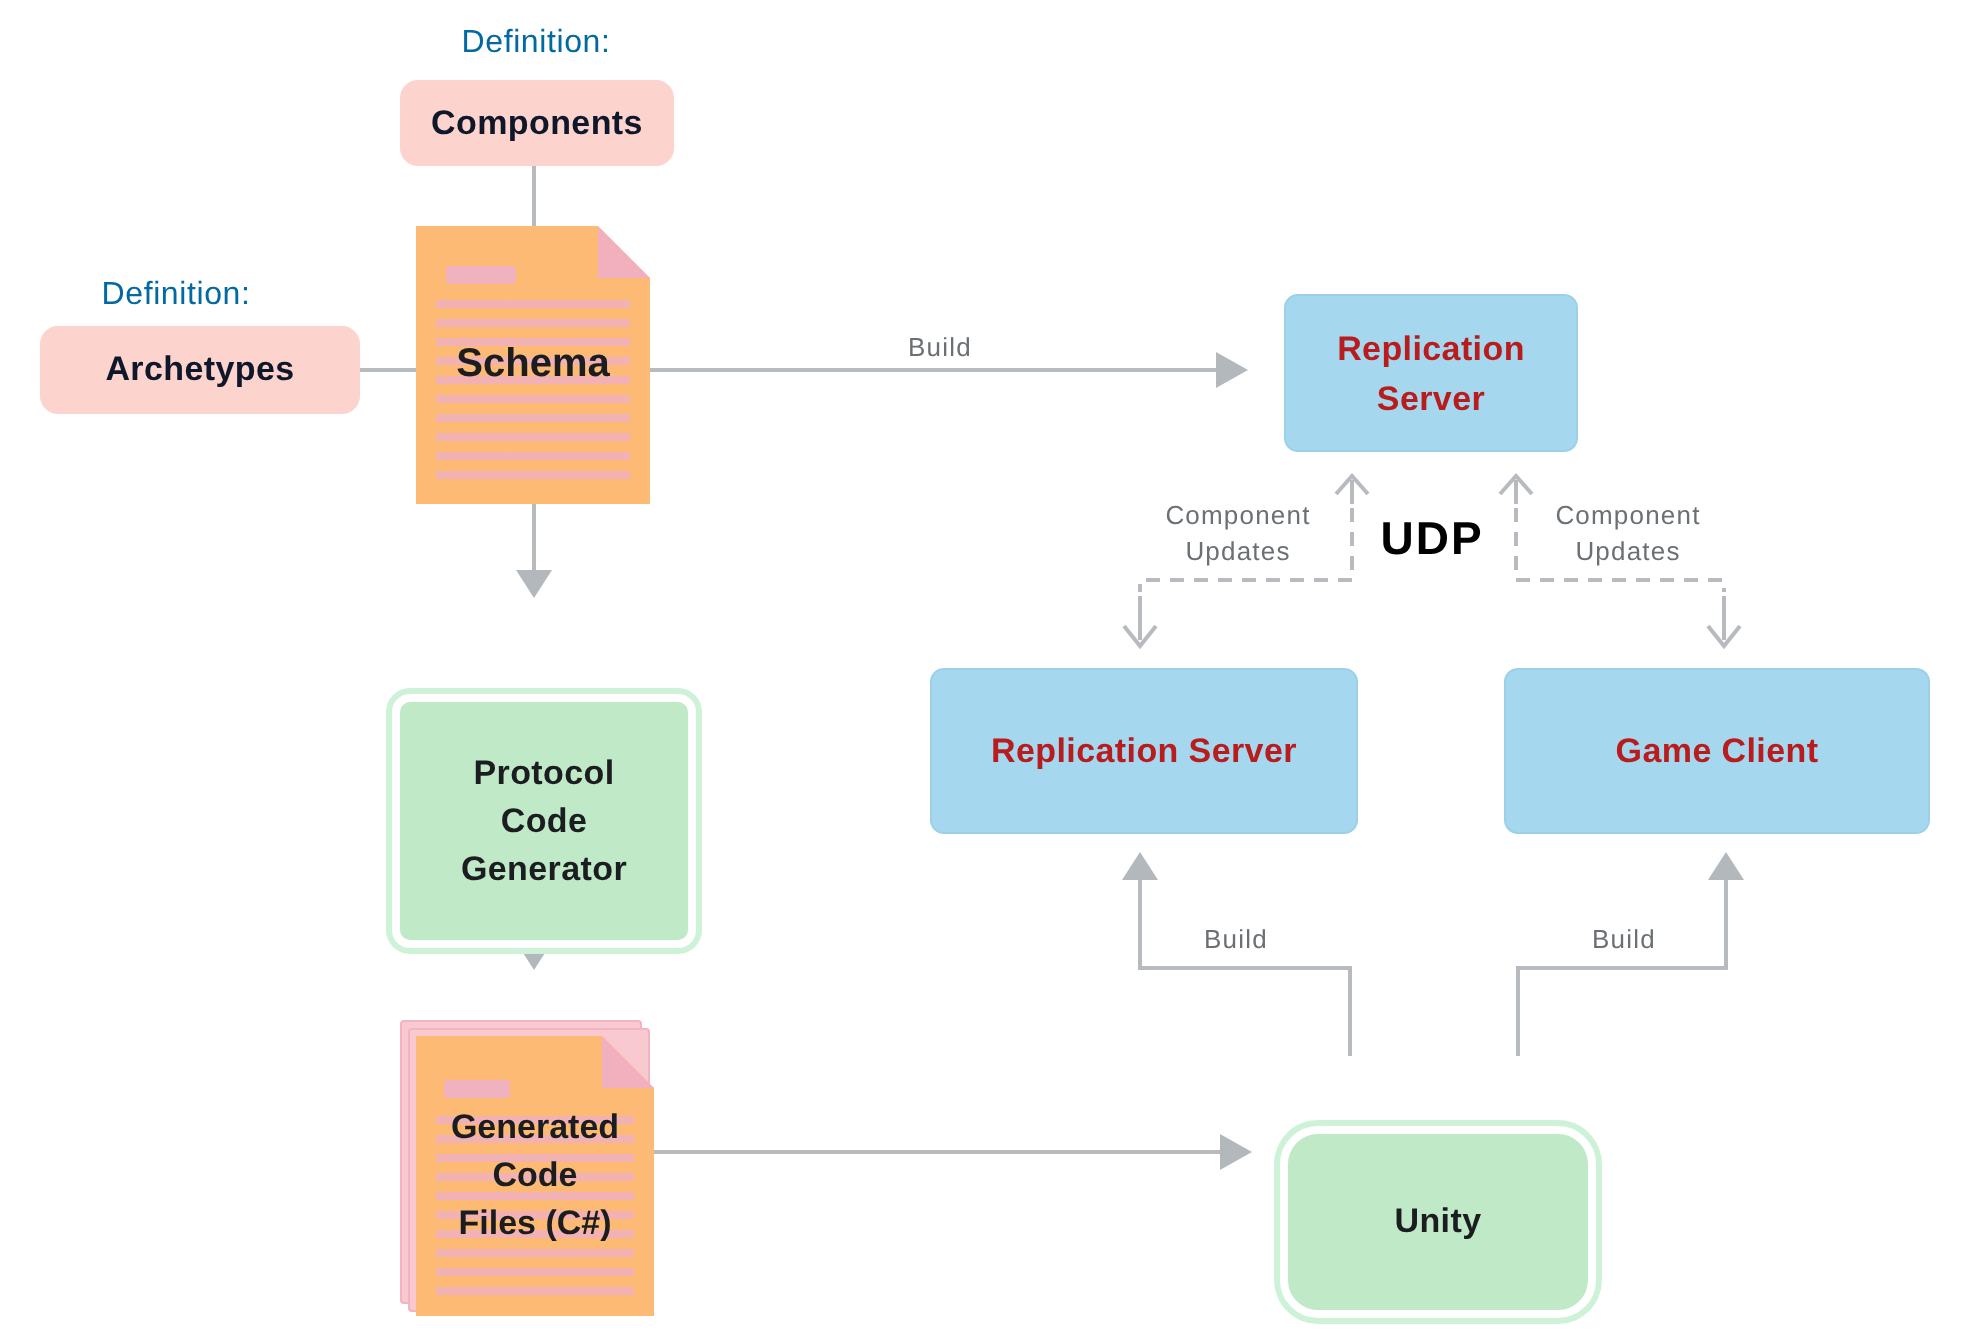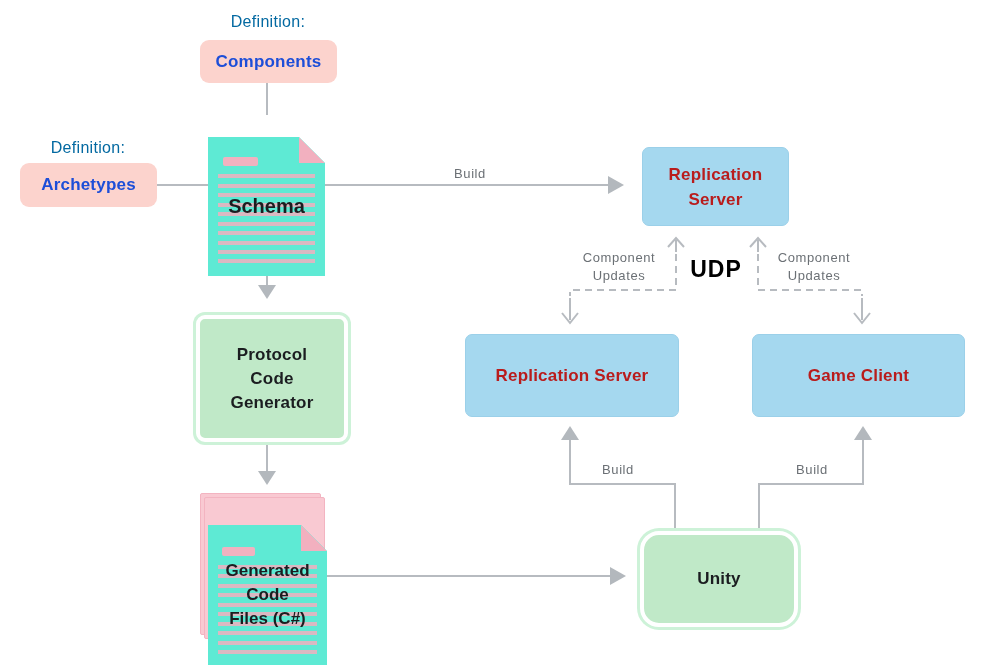--- a/index.html
+++ b/index.html
@@ -13,28 +13,27 @@
 
   
   .caption{
     font-size:16px;color:#0369a1;text-align:center;letter-spacing:.3px;
   }
 
   
   .pill{
     background:#fcd3cd;border-radius:9px;
     display:flex;align-items:center;justify-content:center;
-    font-weight:700;font-size:17px;color:#1d4ed8;letter-spacing:.2px;
+    font-weight:700;font-size:17px;color:#0f172a;letter-spacing:.2px;
   }
 
   
   .doc{
-    background:#5eead4;
+    background:#fdba74;
     clip-path:polygon(0 0, calc(100% - 26px) 0, 100% 26px, 100% 100%, 0 100%);
-    margin-top:24px;
   }
   .doc .fold{
     position:absolute;top:0;right:0;width:26px;height:26px;
     background:#f2b0bf;
     clip-path:polygon(0 0, 100% 100%, 0 100%);
   }
   .doc .titleline{
     position:absolute;background:#f1b2c0;border-radius:2px;
   }
   .doc .stripes{
@@ -55,21 +54,21 @@
     background:#a5d8ef;border:1px solid #9bd0e9;border-radius:7px;
     display:flex;align-items:center;justify-content:center;
     font-weight:700;font-size:17px;color:#b91c1c;text-align:center;letter-spacing:.2px;
   }
 
   
   .greenbox{
     background:#c0e9c8;border:4px solid #ffffff;box-shadow:0 0 0 3px #cdf2d8;
     border-radius:9px;
     display:flex;align-items:center;justify-content:center;
-    font-weight:700;font-size:17px;color:#1b1d20;text-align:center;letter-spacing:.2px;
+    font-weight:700;font-size:17px;color:#1b1d20;text-align:center;letter-spacing:.2px;margin-top:32px;
   }
 
   
   .edge-label{
     font-size:13px;color:#6b7075;text-align:center;letter-spacing:.6px;
   }
   .udp{
     font-size:23px;font-weight:700;color:#000000;text-align:center;letter-spacing:1px;
   }
   .ml{white-space:pre-line;line-height:24px;}
@@ -119,21 +118,21 @@
       <polygon points="610,567 610,585 626,576"></polygon>
       <polygon points="561,440 579,440 570,426"></polygon>
       <polygon points="854,440 872,440 863,426"></polygon>
     </g>
   </svg>
 
   <div class="abs caption z2" style="left:222px;top:13px;width:92px;">Definition:</div>
   <div class="abs pill z2" style="left:200px;top:40px;width:137px;height:43px;">Components</div>
 
   <div class="abs caption z2" style="left:42px;top:139px;width:92px;">Definition:</div>
-  <div class="abs pill z2" style="left:20px;top:163px;width:137px;height:44px;">Archetypes</div>
+  <div class="abs pill z2" style="left:20px;top:163px;width:160px;height:44px;">Archetypes</div>
 
   <div class="abs doc z2" style="left:208px;top:113px;width:117px;height:139px;">
     <div class="fold"></div>
     <div class="titleline" style="left:15px;top:20px;width:35px;height:9px;"></div>
     <div class="stripes" style="top:37px;bottom:8px;"></div>
     <div class="doc-label" style="font-size:20px;">Schema</div>
   </div>
 
   <div class="abs bluebox ml z2" style="left:642px;top:147px;width:145px;height:77px;line-height:25px;">Replication
 Server</div>
@@ -141,21 +140,21 @@
   <div class="abs bluebox z2" style="left:465px;top:334px;width:212px;height:81px;">Replication Server</div>
 
   <div class="abs bluebox z2" style="left:752px;top:334px;width:211px;height:81px;">Game Client</div>
 
   <div class="abs greenbox ml z2" style="left:196px;top:315px;width:144px;height:119px;">Protocol
 Code
 Generator</div>
 
   <div class="abs greenbox z2" style="left:640px;top:531px;width:150px;height:88px;border-radius:19px;">Unity</div>
 
-  <div class="abs z2" style="left:200px;top:493px;width:127px;height:148px;">
+  <div class="abs z2" style="left:200px;top:510px;width:127px;height:148px;">
     <div class="abs backsheet" style="left:0;top:0;width:119px;height:140px;"></div>
     <div class="abs backsheet" style="left:4px;top:4px;width:119px;height:140px;"></div>
     <div class="abs doc" style="left:8px;top:8px;width:119px;height:140px;">
       <div class="fold"></div>
       <div class="titleline" style="left:14px;top:22px;width:33px;height:9px;"></div>
       <div class="stripes" style="top:40px;bottom:8px;"></div>
       <div class="doc-label ml" style="font-size:17px;">Generated
 Code
 Files (C#)</div>
     </div>

